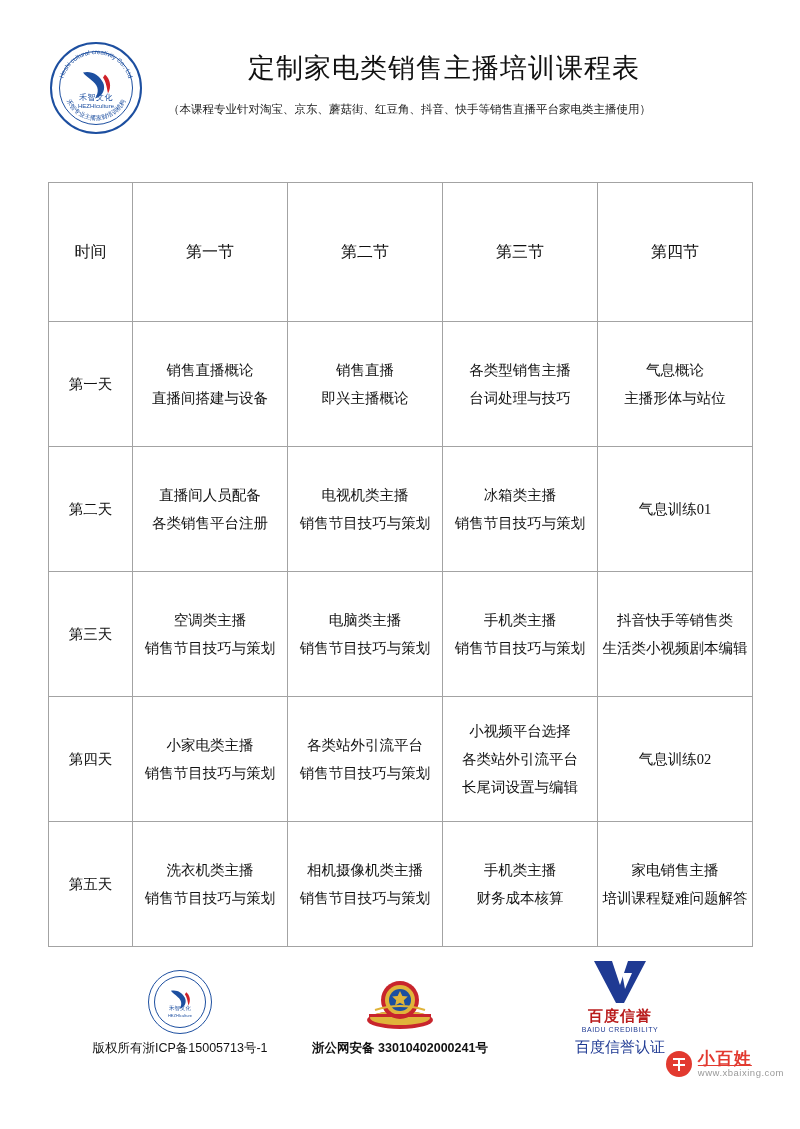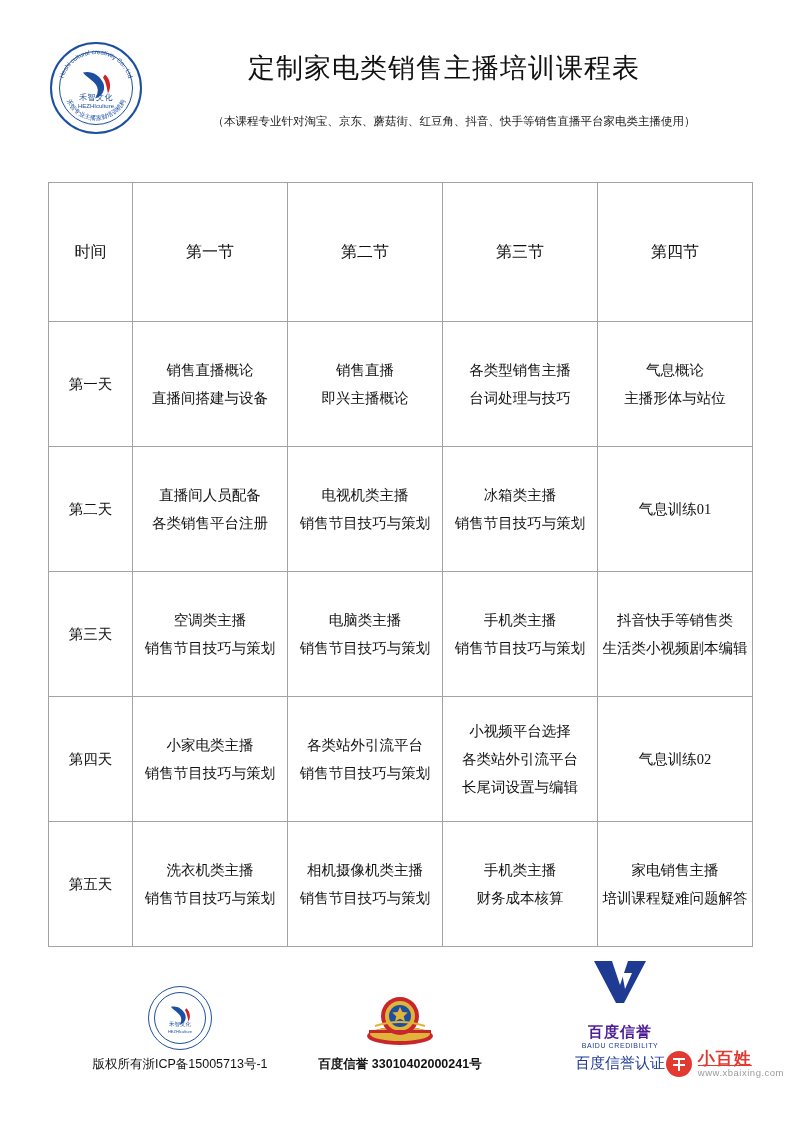--- a/index.html
+++ b/index.html
@@ -96,24 +96,24 @@
   }
   .doc-title {
     font-size: 27px;
     font-weight: normal;
     letter-spacing: 1px;
     color: #111111;
     text-align: center;
     padding-right: 30px;
   }
   .doc-subtitle {
-    margin-top: 28px;
+    margin-top: 16px;
     font-size: 11.5px;
     color: #222222;
-    text-align: center;
+    text-align: left;
     padding-right: 10px;
   }
 
   
   .table-wrap {
     margin: 48px 48px 0 48px;
   }
   table.schedule {
     width: 704px;
     border-collapse: collapse;
@@ -215,25 +215,25 @@
     margin: 0 auto;
     text-align: center;
   }
   .baidu-v {
     width: 56px;
     height: 46px;
     margin: 0 auto;
   }
   .baidu-cn {
     font-size: 15px;
-    color: #4c1d95;
+    color: #b91c1c;
     font-weight: bold;
     letter-spacing: 1px;
     font-family: "Liberation Sans", sans-serif;
-    margin-top: 18px;
+    margin-top: 2px;
   }
   .baidu-en {
     font-size: 7px;
     color: #1f3a93;
     letter-spacing: 0.6px;
     font-family: "Liberation Sans", sans-serif;
   }
   .baidu-caption {
     font-size: 15px;
     font-weight: normal;
@@ -453,21 +453,21 @@
             <ellipse cx="37" cy="46" rx="33" ry="9" fill="#c8252c"></ellipse>
             <ellipse cx="37" cy="44" rx="30" ry="7" fill="#e0b43a"></ellipse>
             <circle cx="37" cy="26" r="19" fill="#c8252c"></circle>
             <circle cx="37" cy="26" r="15" fill="#e0b43a"></circle>
             <circle cx="37" cy="26" r="11" fill="#1c4fa0"></circle>
             <path d="M37 17 l2.4 5 5.4 .6 -4 3.7 1.1 5.3 -4.9-2.8 -4.9 2.8 1.1-5.3 -4-3.7 5.4-.6 Z" fill="#e0b43a"></path>
             <rect x="6" y="40" width="62" height="3" fill="#c8252c"></rect>
             <path d="M12 36 q25 -8 50 0" stroke="#e0b43a" stroke-width="2" fill="none"></path>
           </svg>
         </div>
-        <div class="badge-caption bold">百度信誉 33010402000241号</div>
+        <div class="badge-caption bold">浙公网安备 33010402000241号</div>
       </div>
 
       <div class="badge">
         <div class="baidu">
           <div class="baidu-v">
             <svg viewBox="0 0 56 46" width="56" height="46">
               <path d="M2 2 H20 L28 26 L36 2 H54 L32 44 H24 Z" fill="#1f3a93"></path>
               <path d="M30 14 L40 14 L33 30 Z" fill="#ffffff"></path>
             </svg>
           </div>

